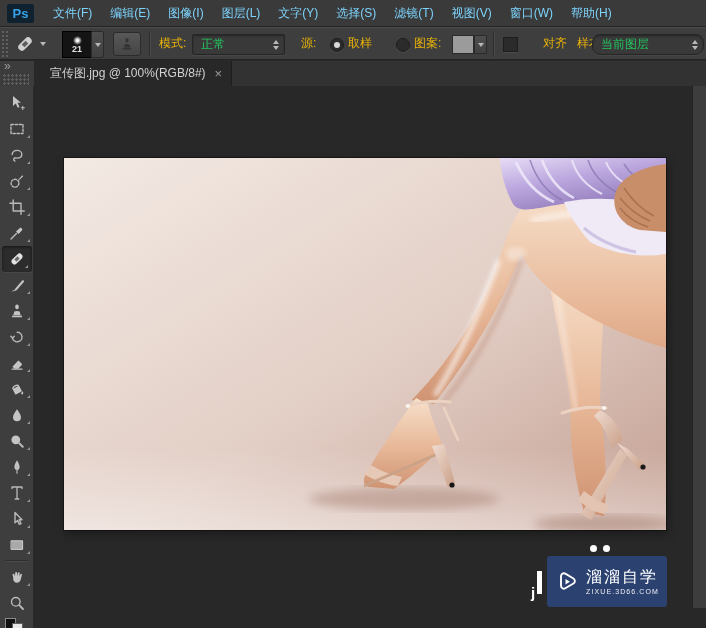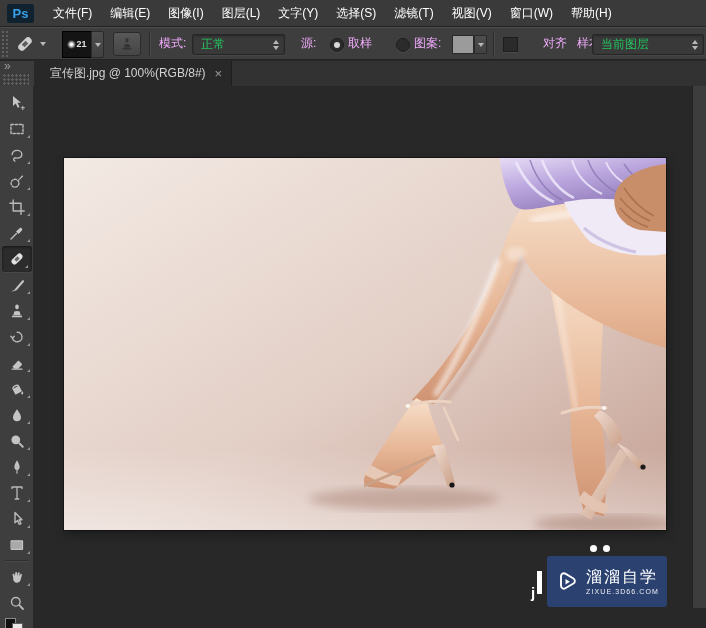--- a/index.html
+++ b/index.html
@@ -3,32 +3,32 @@
 <meta charset="utf-8">
 <style>
   html,body{margin:0;padding:0;background:#1b1b1b;}
   #screen{position:relative;width:706px;height:628px;overflow:hidden;background:#282828;
           font-family:"Liberation Sans","DejaVu Sans",sans-serif;-webkit-font-smoothing:antialiased;}
   
   #menubar{position:absolute;left:0;top:0;width:706px;height:26px;background:#3a3a3a;
            border-bottom:1px solid #232323;display:flex;align-items:center;}
   .ps-logo{width:27px;height:19px;margin:0 10px 0 7px;background:#10222f;color:#38a0ea;
            font-weight:bold;font-size:13px;display:flex;align-items:center;justify-content:center;border-radius:2px;}
-  .menu-item{color:#ffffff;font-size:12px;padding:0 9px;line-height:26px;white-space:nowrap;cursor:default;}
+  .menu-item{color:#7dd3fc;font-size:12px;padding:0 9px;line-height:26px;white-space:nowrap;cursor:default;}
   
   #optionsbar{position:absolute;left:0;top:27px;width:706px;height:33px;background:#3e3e3e;
               border-top:1px solid #4c4c4c;border-bottom:1px solid #242424;box-sizing:border-box;}
   #optionsbar .ob{position:absolute;}
   .ob-grip{left:1px;top:2px;width:9px;height:27px;
            background-image:radial-gradient(circle at 2px 2px,#606060 1px,transparent 1.4px);
            background-size:4px 4px;}
-  .ob-label{color:#f0abfc;font-size:12px;height:31px;display:flex;align-items:center;}
+  .ob-label{color:#eab308;font-size:12px;height:31px;display:flex;align-items:center;}
   .preset-btn{left:12px;top:3px;width:40px;height:25px;display:flex;align-items:center;gap:4px;padding-left:2px;}
   .brush-box{left:62px;top:3px;width:28px;height:25px;background:#141414;border:1px solid #000;
-             display:flex;flex-direction:row;align-items:center;justify-content:center;font-weight:bold;}
+             display:flex;flex-direction:column;align-items:center;justify-content:center;font-weight:bold;}
   .brush-dot{width:9px;height:9px;border-radius:50%;
              background:radial-gradient(circle,#ffffff 15%,rgba(255,255,255,0) 72%);}
   .brush-size{font-size:9px;color:#e2e2e2;margin-top:0px;line-height:9px;}
   .brush-caret{left:91px;top:3px;width:13px;height:27px;background:linear-gradient(#4e4e4e,#414141);
                border:1px solid #2a2a2a;border-radius:0 2px 2px 0;display:flex;align-items:center;justify-content:center;box-sizing:border-box;}
   .stamp-btn{left:113px;top:4px;width:28px;height:24px;background:linear-gradient(#585858,#454545);
              border:1px solid #2b2b2b;border-radius:3px;display:flex;align-items:center;justify-content:center;box-sizing:border-box;}
   .ob-sep{top:3px;width:1px;height:26px;background:#2d2d2d;border-right:1px solid #4b4b4b;}
   .ps-select{background:#393939;border:1px solid #262626;border-radius:2px;color:#22c55e;font-size:12px;
              display:flex;align-items:center;padding:0 18px 0 8px;box-sizing:border-box;
@@ -159,21 +159,21 @@
     <div class="ob pattern-caret">
       <span class="caret-down"></span>
     </div>
 
     <div class="ob ob-sep" style="left:493px"></div>
 
     <div class="ob ps-checkbox" style="left:503px;top:9px"></div>
     <div class="ob ob-label" style="left:543px">对齐</div>
 
     <div class="ob ob-label" style="left:577px">样本:</div>
-    <div class="ob ps-select" style="left:592px;top:6px;width:112px;height:21px;position:absolute;">
+    <div class="ob ps-select" style="left:592px;top:6px;width:112px;height:21px;position:absolute;border-radius:8px;">
       <span>当前图层</span>
       <span class="spin"></span>
     </div>
   </div>
 
   <div id="tabbar"></div>
   <div id="toolheader">
     <span class="collapse-btn">»</span>
     <span class="tool-grip"></span>
   </div>

